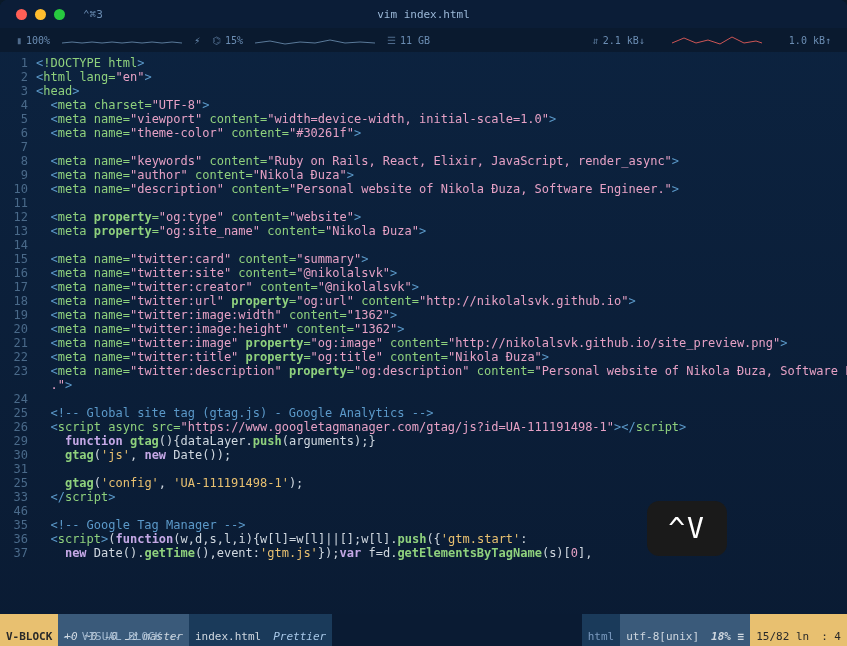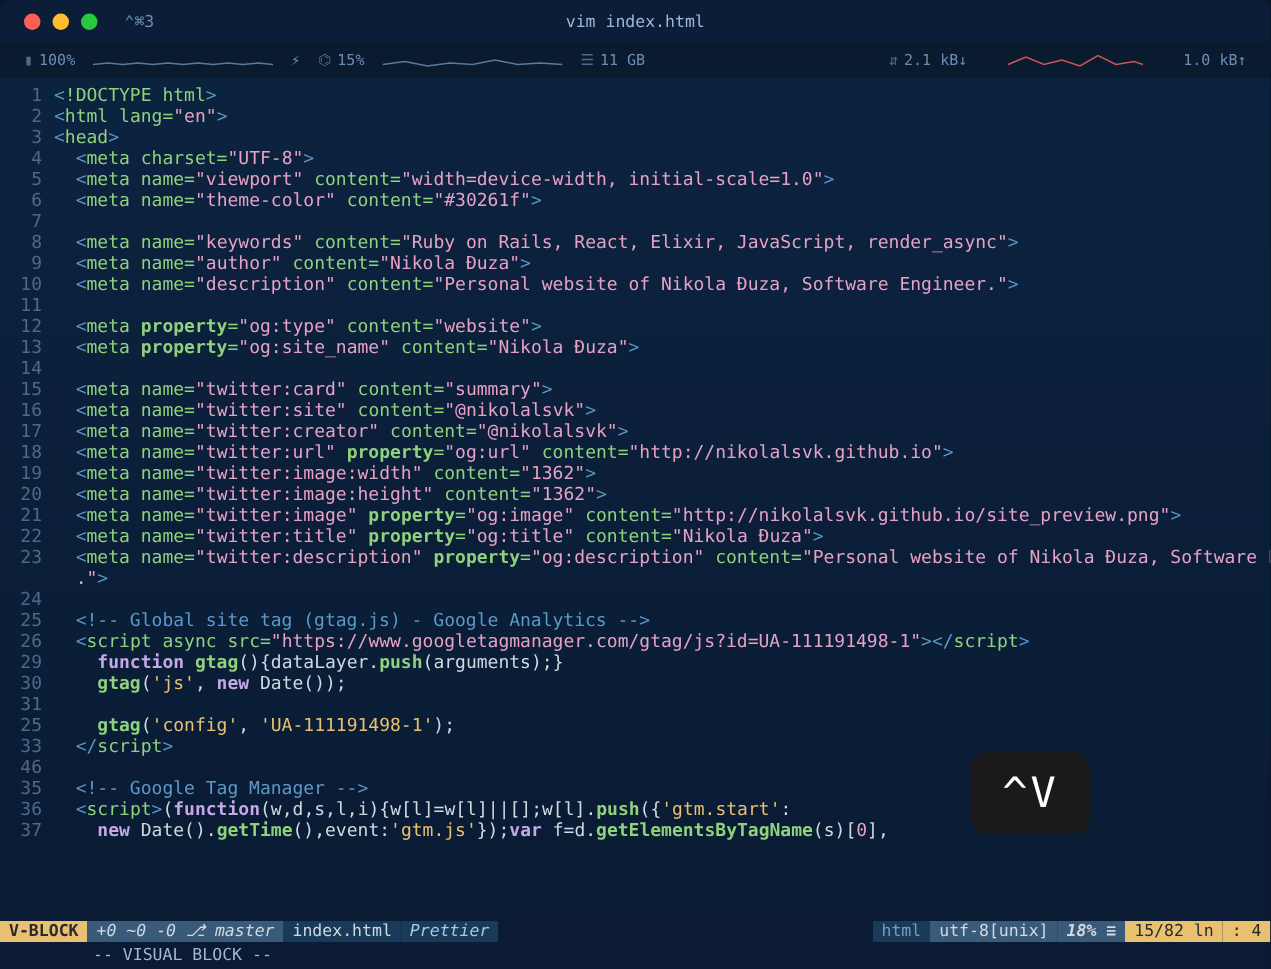--- a/index.html
+++ b/index.html
@@ -87,21 +87,21 @@
     .bottombar {
       position: absolute;
       bottom: 18px;
       left: 0;
       right: 0;
       height: 14px;
       display: flex;
       font-size: 11px;
       line-height: 14px;
     }
-    .seg { padding: 0 6px; }
+    .seg { padding: 16px 6px; }
     .seg.mode { background: #e8c070; color: #2a2a2a; font-weight: bold; }
     .seg.git { background: #3a5a7a; color: #d0d8e0; font-style: italic; }
     .seg.file { background: #1a3a5a; color: #d0d8e0; }
     .seg.prettier { background: #1a3a5a; color: #a8c8e8; font-style: italic; }
     .seg.fill { background: #0a1b33; flex: 1; }
     .seg.ft { background: #1a3a5a; color: #7a9abf; }
     .seg.enc { background: #3a5a7a; color: #d0d8e0; text-align: center; }
     .seg.pct { background: #3a5a7a; color: #d0d8e0; font-weight: bold; font-style: italic; }
     .seg.pos { background: #e8c070; color: #2a2a2a; }
     .seg.col { background: #e8c070; color: #2a2a2a; }

